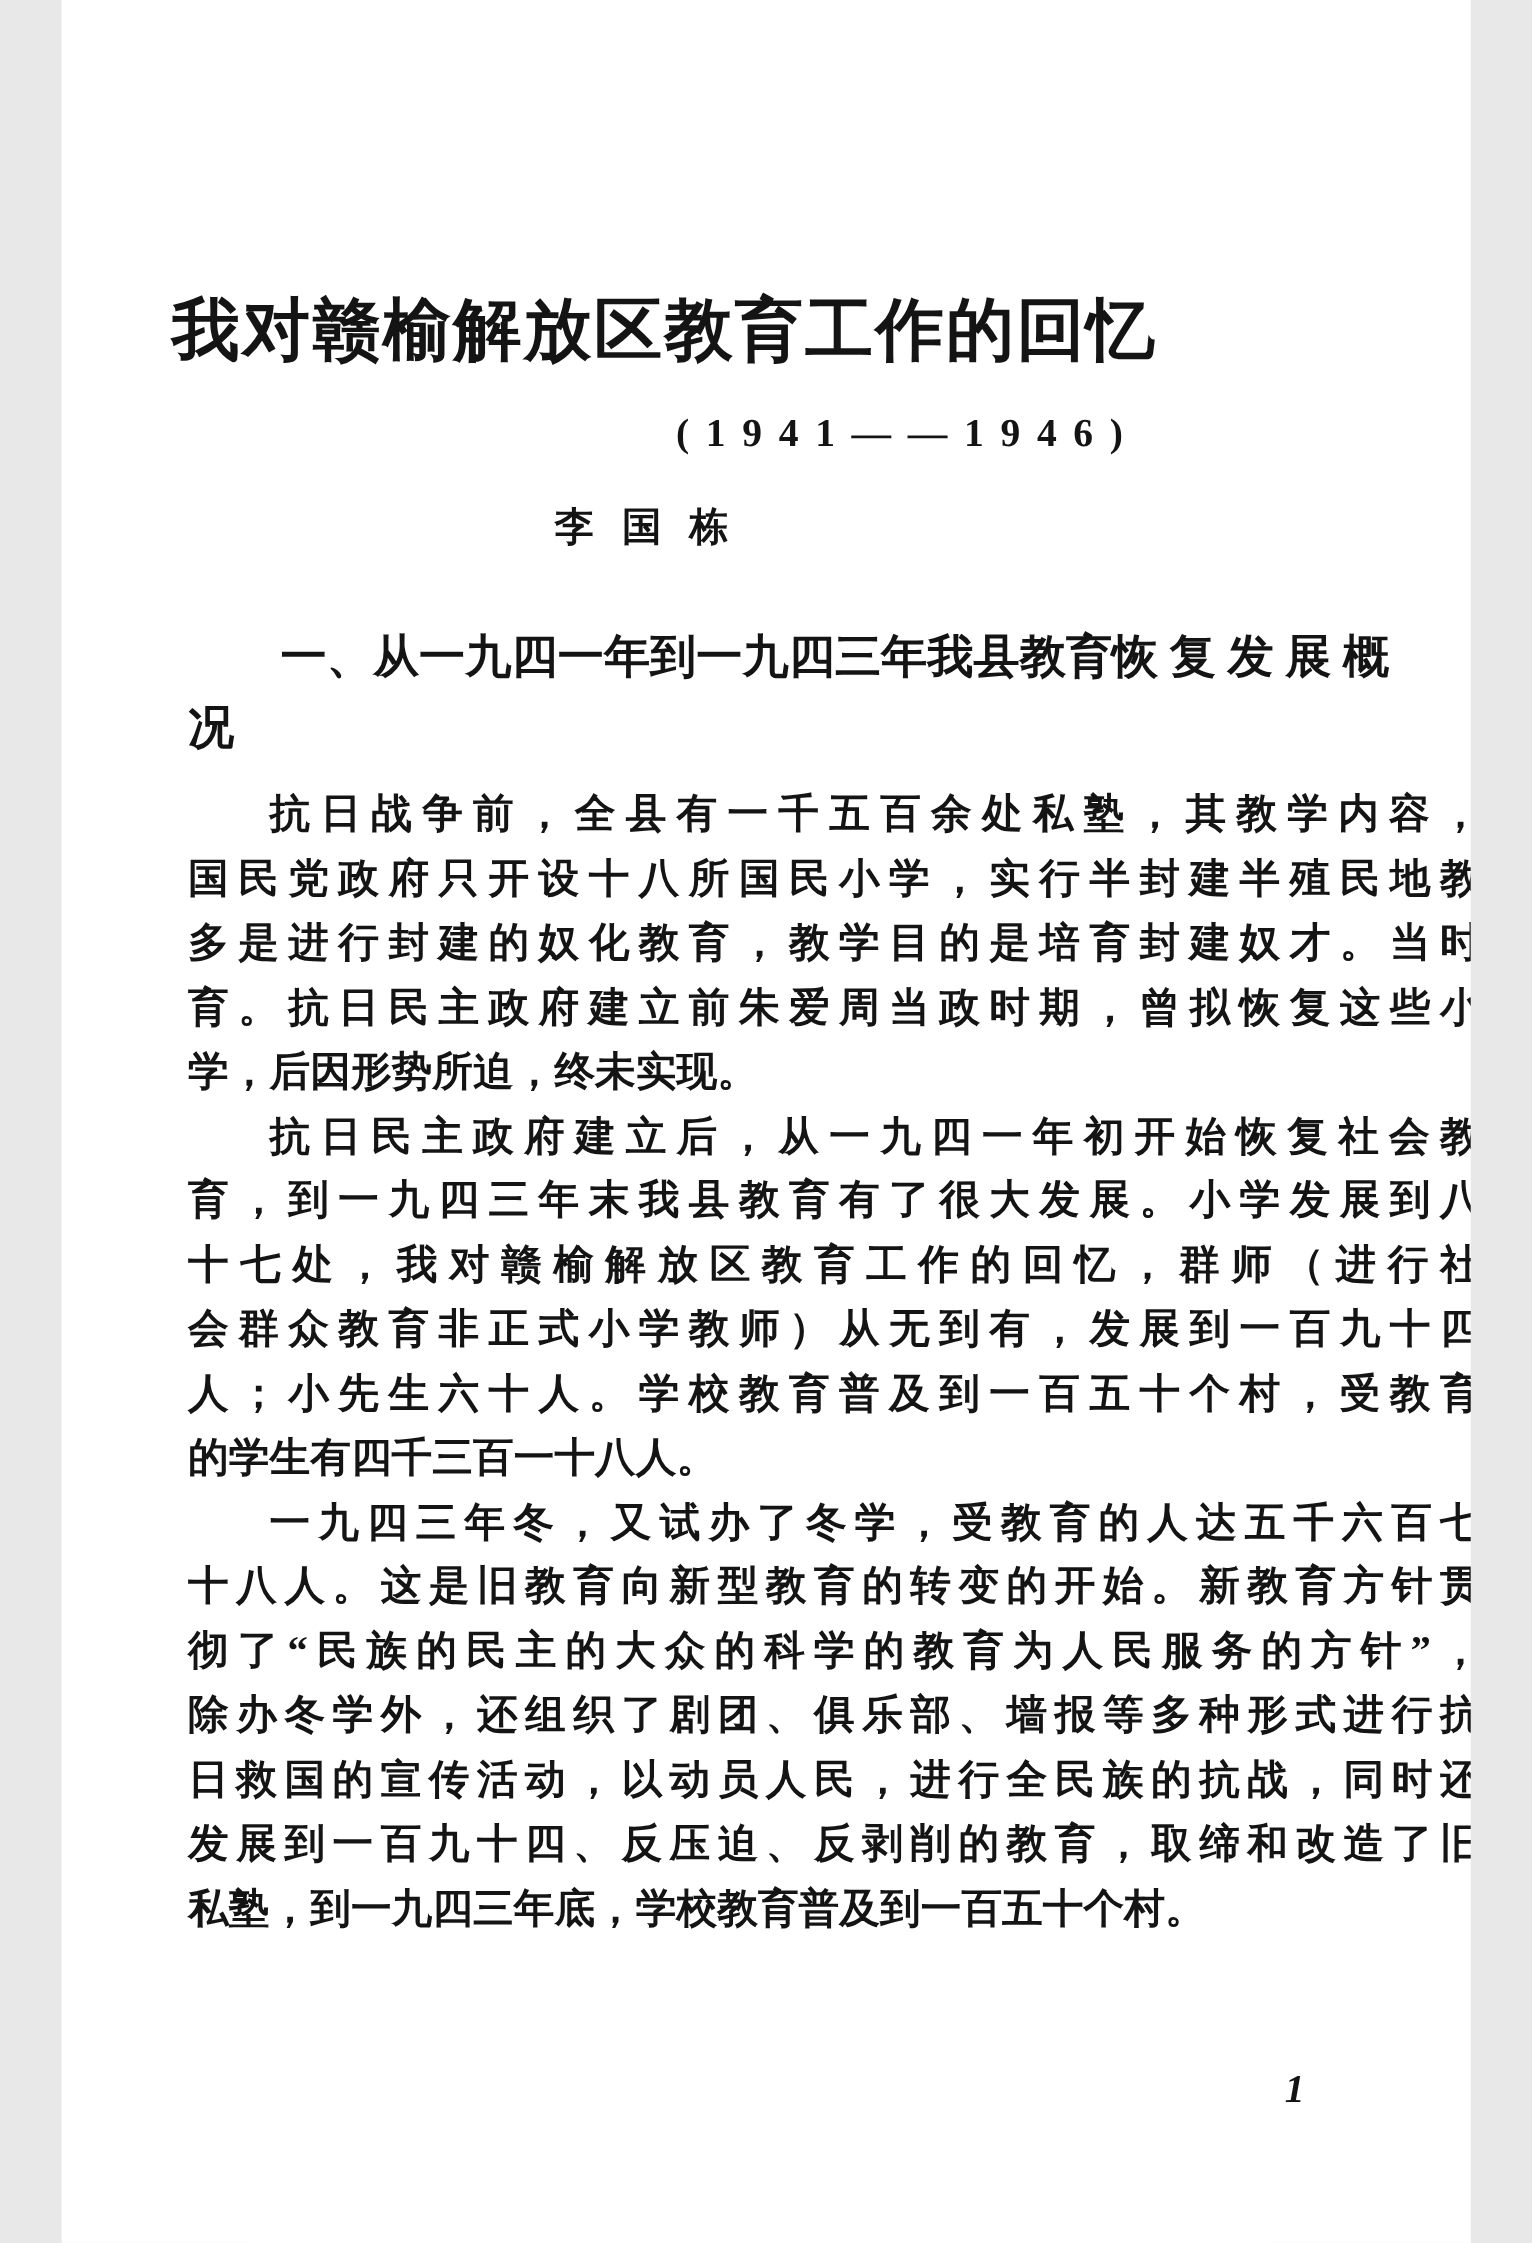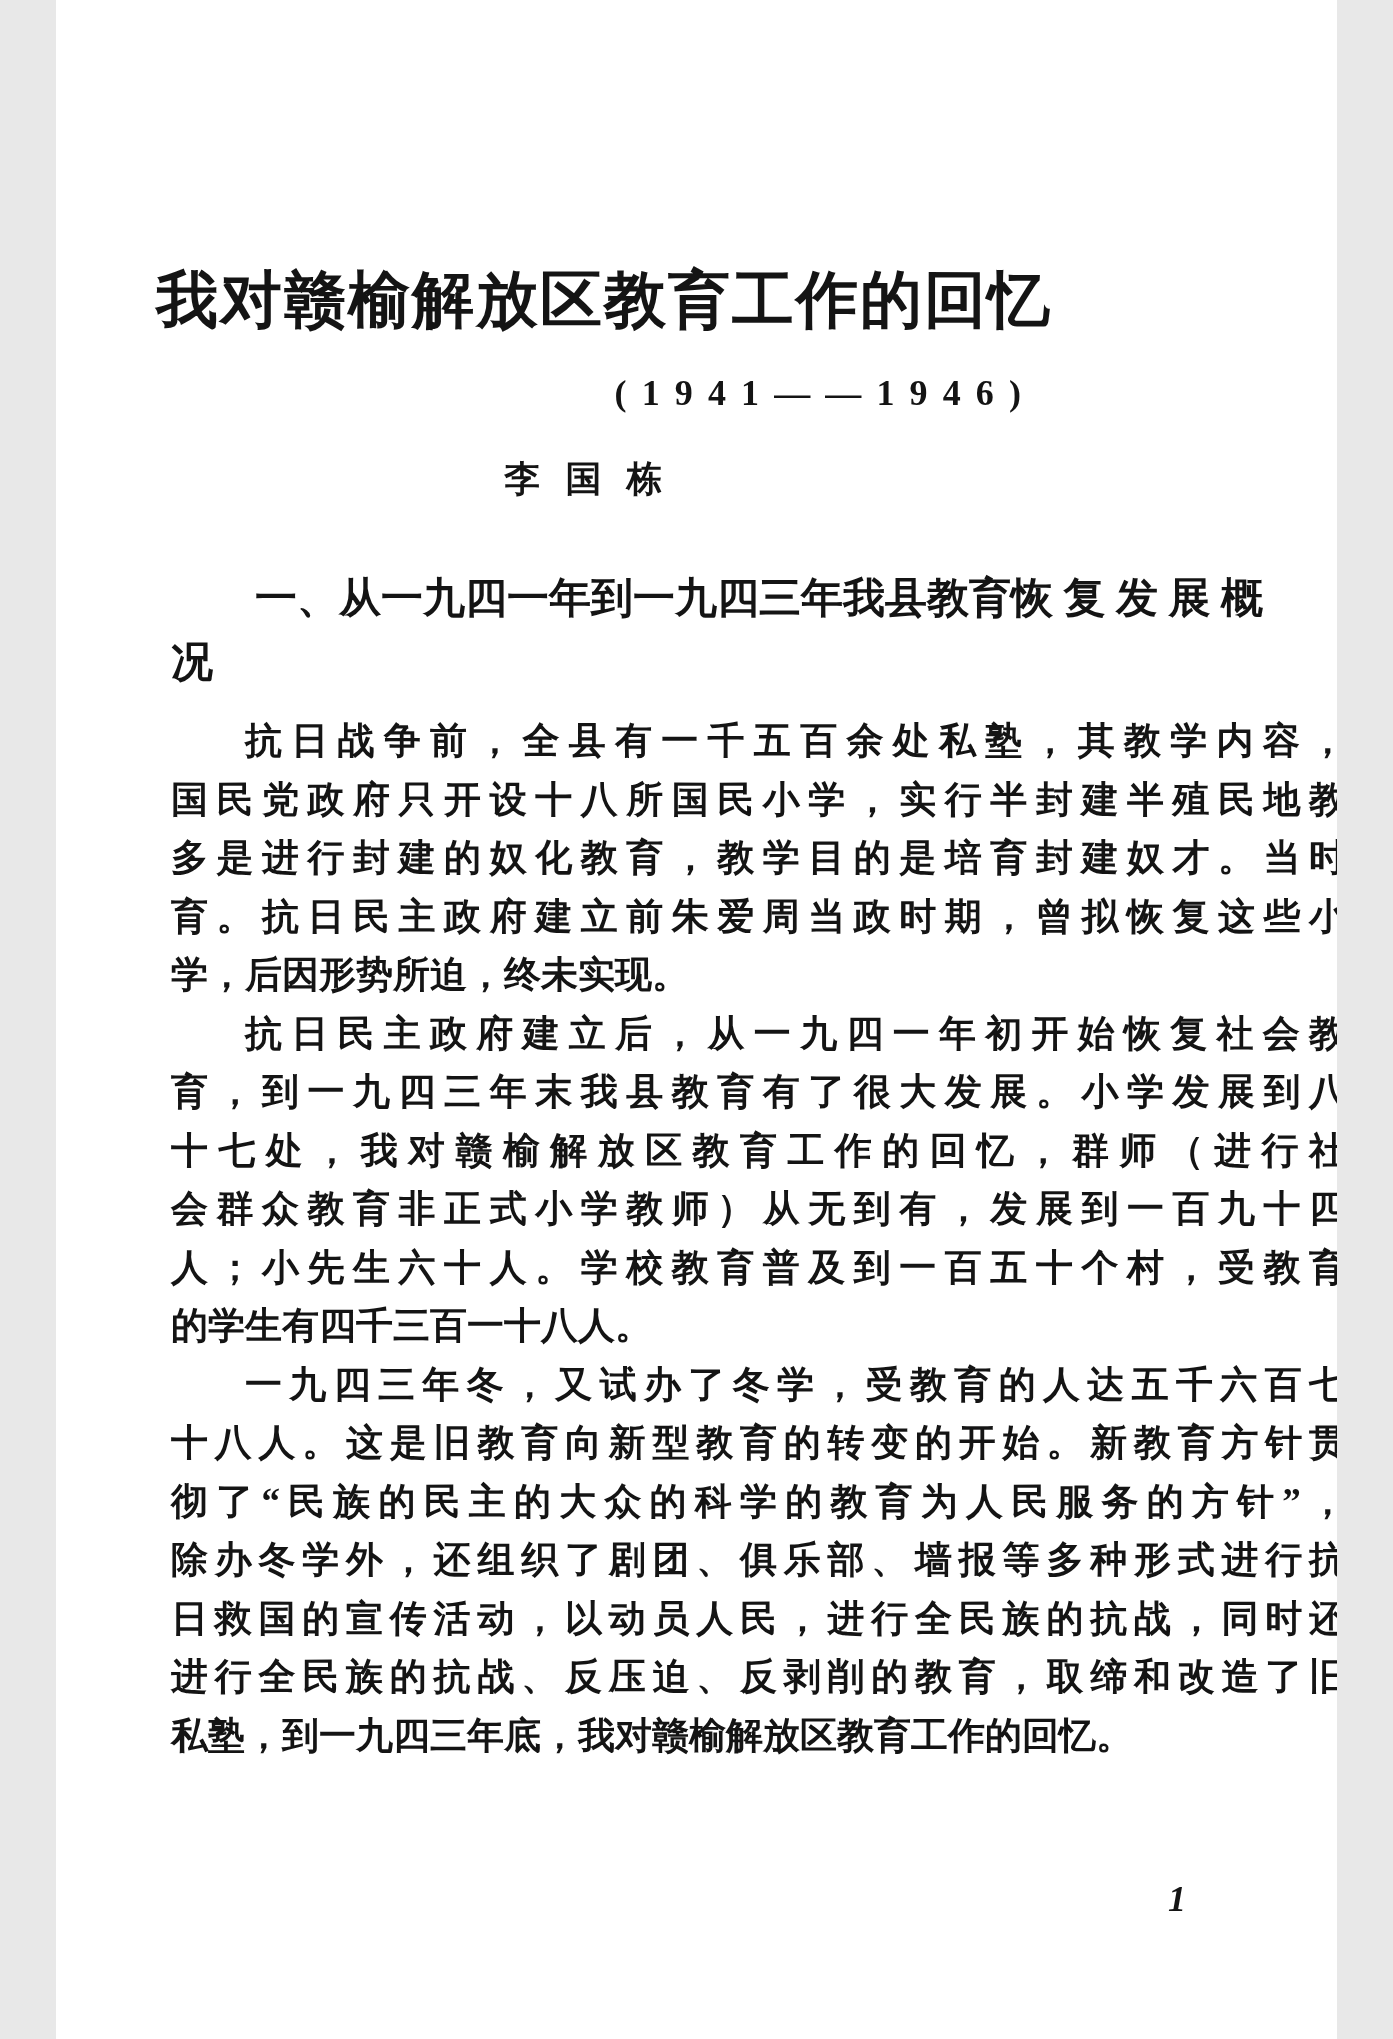--- a/index.html
+++ b/index.html
@@ -119,19 +119,19 @@
     <div class="line">育，到一九四三年末我县教育有了很大发展。小学发展到八</div>
     <div class="line">十七处，我对赣榆解放区教育工作的回忆，群师（进行社</div>
     <div class="line">会群众教育非正式小学教师）从无到有，发展到一百九十四</div>
     <div class="line">人；小先生六十人。学校教育普及到一百五十个村，受教育</div>
     <div class="line para-end">的学生有四千三百一十八人。</div>
     <div class="line indent">一九四三年冬，又试办了冬学，受教育的人达五千六百七</div>
     <div class="line">十八人。这是旧教育向新型教育的转变的开始。新教育方针贯</div>
     <div class="line">彻了“民族的民主的大众的科学的教育为人民服务的方针”，</div>
     <div class="line">除办冬学外，还组织了剧团、俱乐部、墙报等多种形式进行抗</div>
     <div class="line">日救国的宣传活动，以动员人民，进行全民族的抗战，同时还</div>
-    <div class="line">进行全民族的抗战、反压迫、反剥削的教育，取缔和改造了旧</div>
-    <div class="line para-end">私塾，到一九四三年底，我对赣榆解放区教育工作的回忆。</div>
+    <div class="line">发展到一百九十四、反压迫、反剥削的教育，取缔和改造了旧</div>
+    <div class="line para-end">私塾，到一九四三年底，学校教育普及到一百五十个村。</div>
   </div>
 
   <div class="page-number">1</div>
 
 </div>
 
 </body></html>

